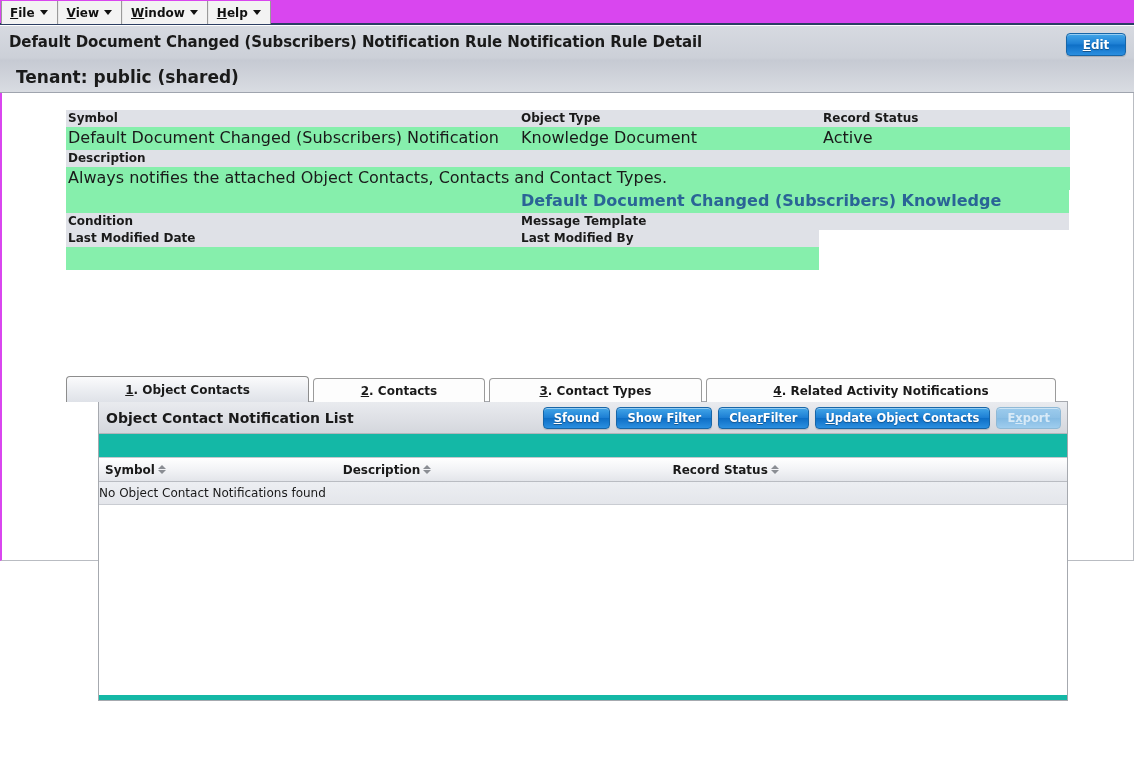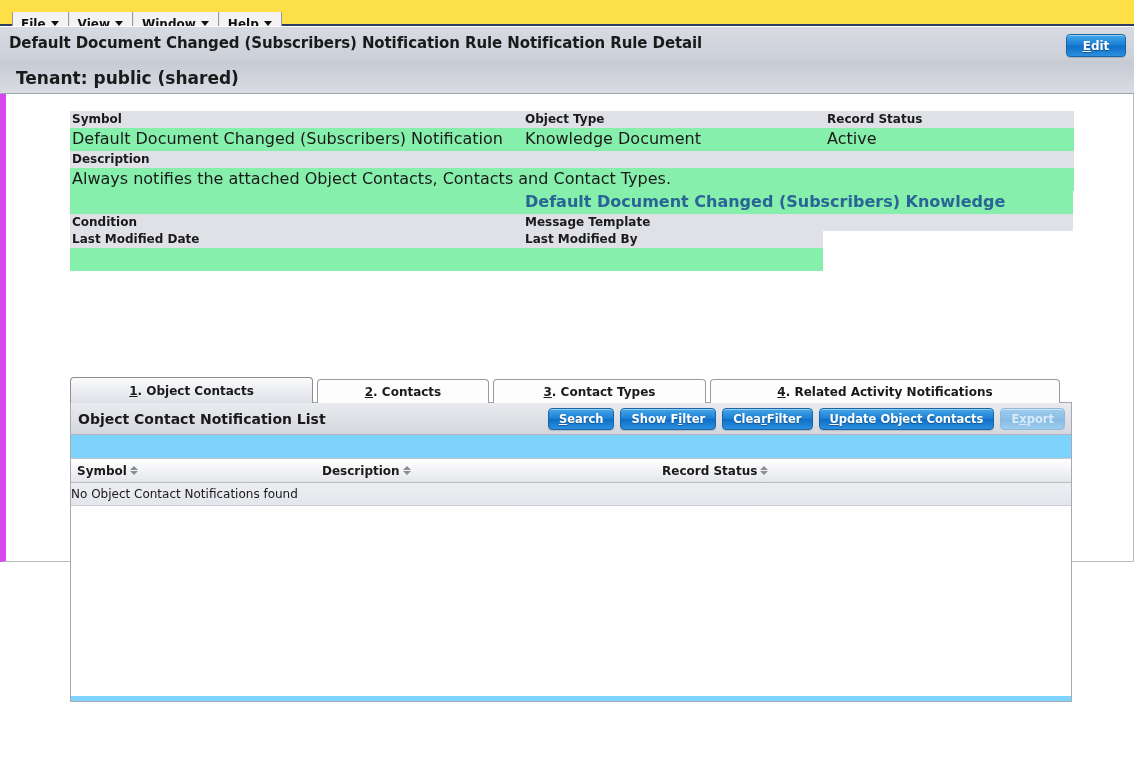--- a/index.html
+++ b/index.html
@@ -22,25 +22,25 @@
     width: 1134px;
     height: 764px;
     box-sizing: border-box;
     background: #ffffff;
   }
 
   
   .menubar {
     height: 25px;
     box-sizing: border-box;
-    background: #fde047;
+    background: #d946ef;
     border-bottom: 2px solid #2c3e63;
     display: flex;
     align-items: stretch;
-    padding: 12px;
+    padding: 1px;
   }
   .menu-item {
     display: flex;
     align-items: center;
     gap: 5px;
     padding: 0 9px 0 8px;
     height: 23px;
     box-sizing: border-box;
     border-right: 1px solid #9a9a9a;
     border-left: 1px solid #e8e8e8;
@@ -107,21 +107,21 @@
     cursor: pointer;
     text-shadow: 0 1px 1px rgba(0,0,0,0.35);
   }
   .edit-btn .mn { text-decoration: underline; }
 
   
   .content {
     position: relative;
     height: 468px;
     background: #ffffff;
-    border-left: 6px solid #d946ef;
+    border-left: 2px solid #d946ef;
     border-right: 1px solid #b9bcc2;
     border-bottom: 1px solid #b9bcc2;
     box-sizing: border-box;
   }
 
   
   .detail-area {
     position: absolute;
     left: 64px;
     top: 17px;
@@ -199,25 +199,26 @@
     height: 26px;
     border-color: #8d8d8d;
   }
   .tab-w1 { width: 243px; }
   .tab-w2 { width: 172px; }
   .tab-w3 { width: 213px; }
   .tab-w4 { width: 350px; }
 
   .tab-body {
     border: 1px solid #a6a9af;
-    background: #7dd3fc;
+    background: #14b8a6;
     height: 300px;
     box-sizing: border-box;
     position: relative;
     margin-top: -1px;
+    margin-left: 32px;
   }
 
   
   .list-toolbar {
     height: 32px;
     box-sizing: border-box;
     background: linear-gradient(to bottom, #e9ebef 0%, #dfe1e6 50%, #d4d7dd 100%);
     border-bottom: 1px solid #b3b6bc;
     display: flex;
     align-items: center;
@@ -413,21 +414,21 @@
       </div>
 
       <div class="tab-body">
 
         <div class="list-toolbar">
           <div class="list-title">Object Contact Notification List</div>
 
           <div class="tb-btn">
             <span></span>
               <span class="mn">S</span>
-              <span>earch</span>
+              <span>found</span>
           </div>
           <div class="tb-btn">
             <span>Show F</span>
               <span class="mn">i</span>
               <span>lter</span>
           </div>
           <div class="tb-btn">
             <span>Clea</span>
               <span class="mn">r</span>
               <span> Filter</span>

